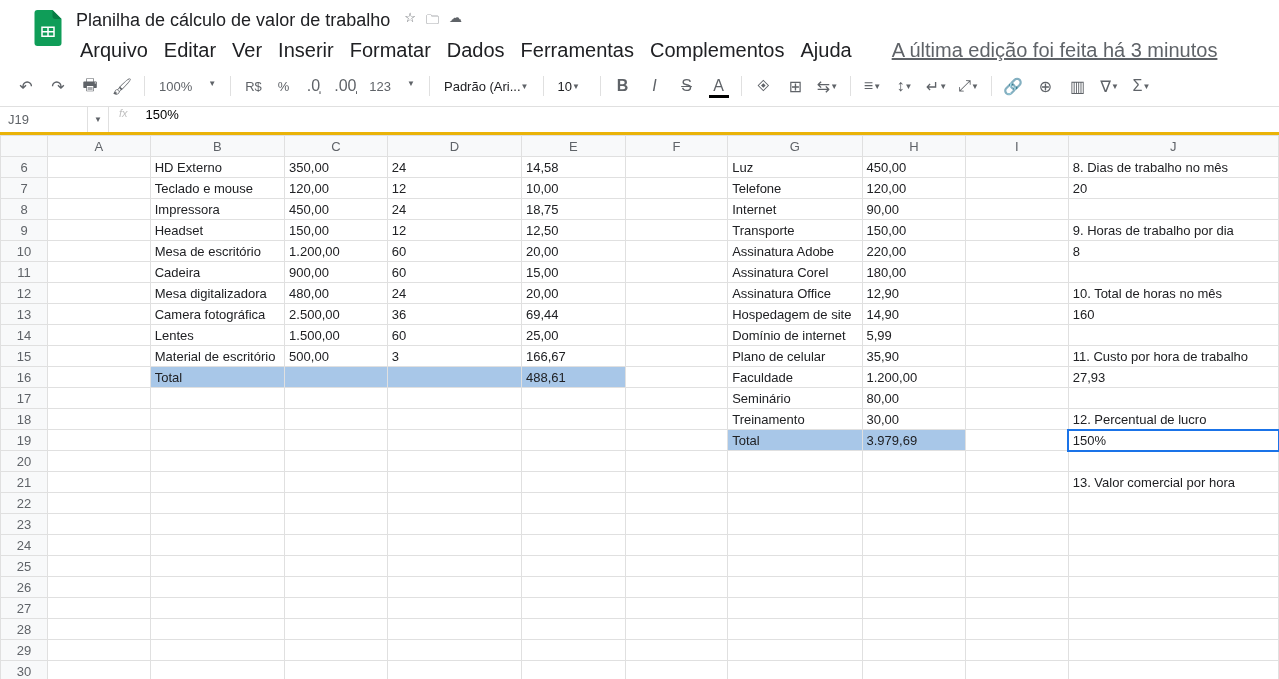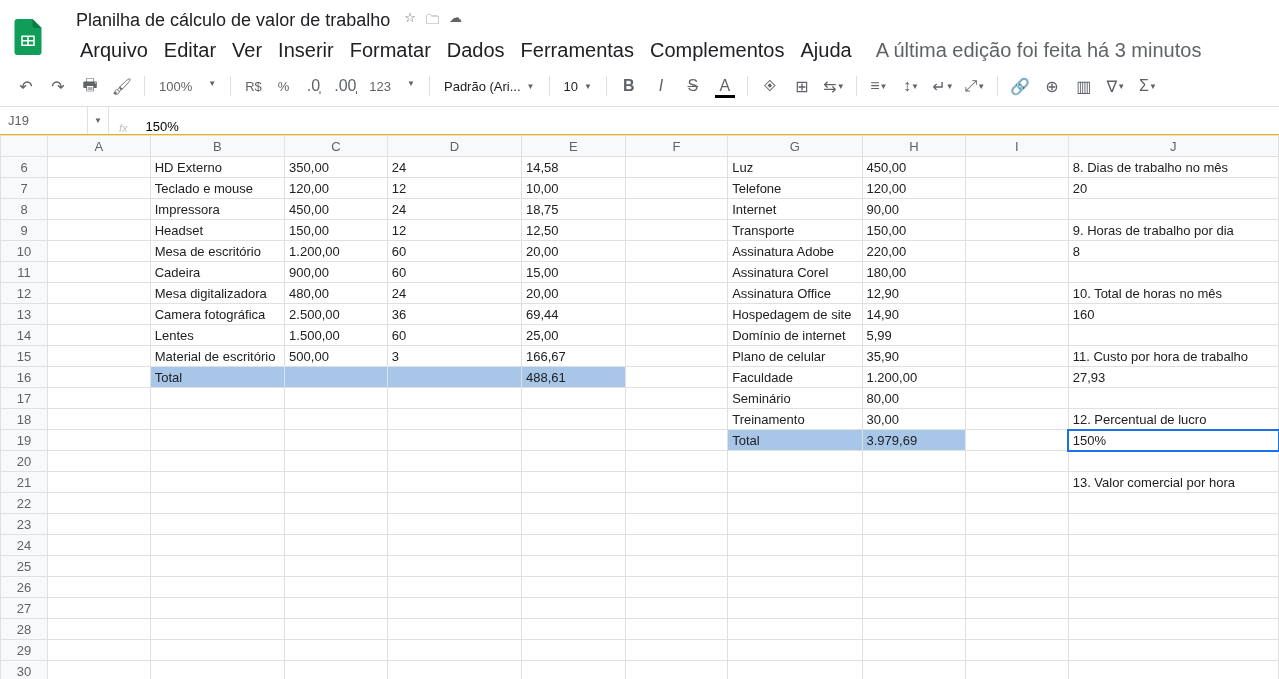--- a/index.html
+++ b/index.html
@@ -1,36 +1,36 @@
 <!DOCTYPE html>
 <html><head>
 <meta charset="utf-8">
 <style>
 *{box-sizing:border-box;margin:0;padding:0}
 body{font-family:Arial,sans-serif;font-size:13px;color:#202124;background:#fff;overflow:hidden}
-.titlebar{display:flex;align-items:center;padding:8px 8px 0;gap:24px}
+.titlebar{display:flex;padding:8px 28px 0;gap:4px}
 .logo{width:40px;height:40px;display:flex;align-items:center;justify-content:center}
 .logo svg{width:28px;height:36px}
 .title-section{flex:1}
 .doc-title{font-size:18px;color:#202124;padding:2px 4px}
 .title-row{display:flex;align-items:center;gap:10px}
 .title-icons{display:flex;gap:10px;color:#5f6368}
 .title-icons span{cursor:pointer}
 .menubar{display:flex;gap:0;margin-top:2px}
 .menubar div{padding:4px 8px;font-size:20px;color:#202124;cursor:pointer}
-.menubar .edit-link{color:#5f6368;margin-left:8px}
+.menubar .edit-link{color:#5f6368;text-decoration:underline;margin-left:24px}
 .toolbar{display:flex;align-items:center;padding:6px 12px;border-bottom:1px solid #e0e0e0;gap:4px}
 .tool{width:28px;height:28px;display:flex;align-items:center;justify-content:center;color:#5f6368;cursor:pointer;border-radius:2px;font-size:16px}
 .sep{width:1px;height:20px;background:#e0e0e0;margin:0 4px}
 .tool-text{font-size:13px;padding:0 6px;color:#5f6368;cursor:pointer;display:flex;align-items:flex-start;gap:16px}
-.tool-select{font-size:13px;padding:0 6px;color:#202124;cursor:pointer;display:flex;align-items:center;gap:6px;min-width:40px}
+.tool-select{font-size:13px;padding:0 6px;color:#202124;cursor:pointer;display:flex;align-items:center;min-width:40px}
 .dropdown-arrow{font-size:8px;color:#5f6368}
 .font-color{position:relative}
 .font-color::after{content:'';position:absolute;bottom:2px;left:4px;right:4px;height:3px;background:#000}
-.formula-bar{display:flex;align-items:flex-end;border-bottom:1px solid #eab308;height:28px}
+.formula-bar{display:flex;align-items:flex-start;border-bottom:3px solid #eab308;height:28px}
 .name-box{width:88px;padding:0 8px;font-size:13px;color:#5f6368;border-right:1px solid #e0e0e0;height:100%;display:flex;align-items:center}
 .name-box-arrow{font-size:8px;color:#5f6368;padding:0 6px;border-right:1px solid #e0e0e0;height:100%;display:flex;align-items:center}
 .fx-label{padding:0 10px;font-style:italic;color:#c0c0c0;font-size:11px}
 .formula-input{flex:1;padding:0 8px;font-size:13px;border:none;outline:none}
 .grid-area{position:relative;overflow:auto;height:calc(100vh - 130px)}
 table{border-collapse:collapse;width:100%}
 th,td{border:1px solid #e0e0e0;font-size:13px;height:21px;padding:0 4px;white-space:nowrap;overflow:hidden}
 th{background:#f8f9fa;color:#5f6368;font-weight:normal;text-align:center;position:sticky}
 th.corner{width:46px;left:0;top:0;z-index:3}
 th.col-header{top:0;z-index:2}

